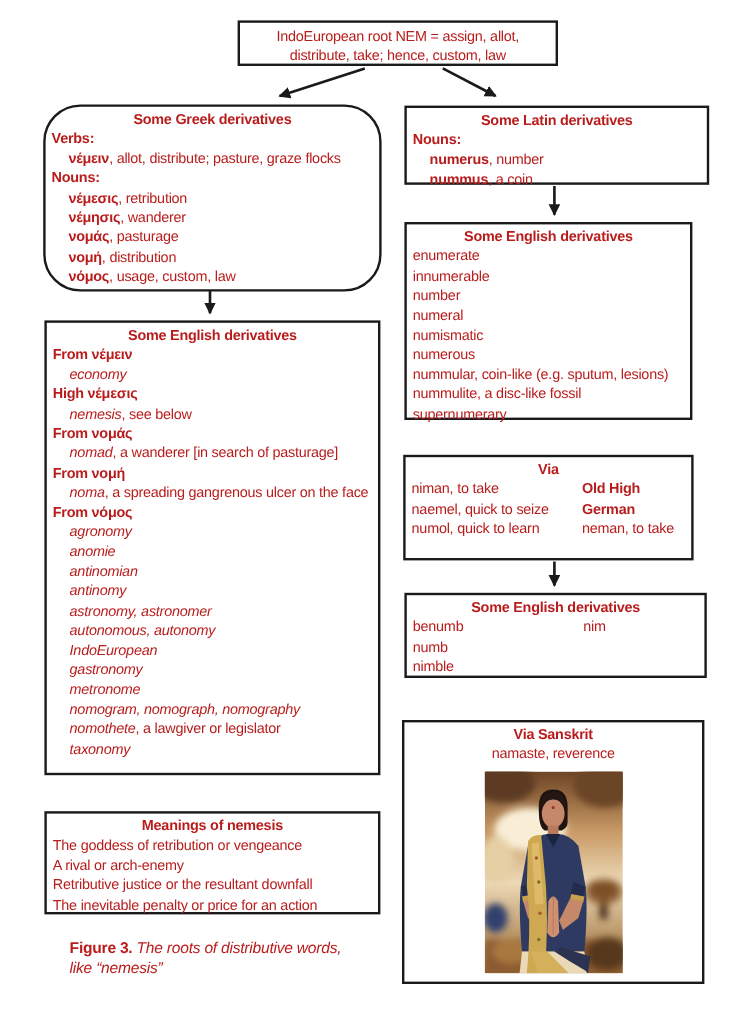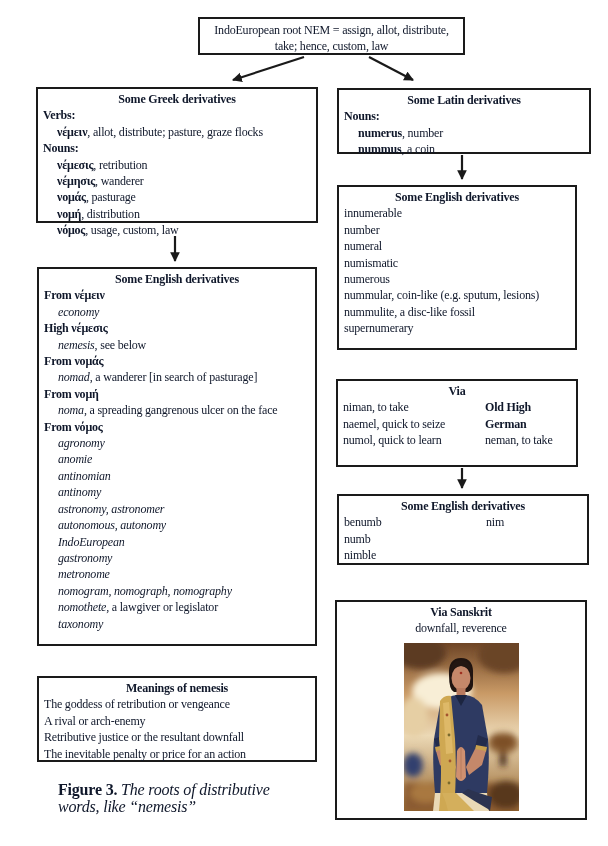--- a/index.html
+++ b/index.html
@@ -1,44 +1,44 @@
 <!DOCTYPE html>
 <html><head>
 <meta charset="utf-8">
 <style>
   html,body{margin:0;padding:0;background:#ffffff;}
   #canvas{
     position:relative;width:608px;height:846px;background:#ffffff;
-    font-family:Liberation Serif, serif;color:#0f172a;
+    font-family:Liberation Sans, sans-serif;color:#b91c1c;
     font-size:12px;line-height:16.4px;letter-spacing:-0.2px;overflow:hidden;
   }
   .arrows{position:absolute;left:0;top:0;pointer-events:none;}
   .box{
     position:absolute;background:#ffffff;border:2px solid #1a1a1a;
     box-sizing:border-box;padding:2px 5px;
   }
   .box-title{font-weight:bold;text-align:center;}
   .b{font-weight:bold;}
   .i{font-style:italic;}
   .ind{padding-left:14px;}
   .hang{padding-left:30px;text-indent:-16px;}
   .nowrap{white-space:nowrap;}
   .cols{display:flex;}
   .colL{width:142px;flex:none;}
   .colR{flex:1;}
   #root-box{left:198px;top:17px;width:267px;height:38px;text-align:center;padding-top:3px;}
-  #greek-box{left:36px;top:87px;width:282px;height:136px;}
+  #greek-box{left:36px;top:87px;width:282px;height:156px;border-radius:31px;}
   #latin-box{left:337px;top:88px;width:254px;height:66px;}
   #latin-english-box{left:337px;top:185px;width:240px;height:165px;}
   #via-box{left:336px;top:379px;width:242px;height:88px;}
   #germanic-english-box{left:337px;top:494px;width:252px;height:71px;}
   #sanskrit-box{left:335px;top:600px;width:252px;height:220px;}
   #greek-english-box{left:37px;top:267px;width:280px;height:379px;}
   #meanings-box{left:37px;top:676px;width:280px;height:86px;}
-  #figure-caption{position:absolute;left:58px;top:781px;width:248px;font-size:16px;line-height:17px;}
+  #figure-caption{position:absolute;left:58px;top:781px;width:248px;font-size:13px;line-height:17px;}
   .photo{display:block;margin:6px auto 0;}
   ul.plain{margin:0;padding:0;list-style:none;}
 </style>
 </head>
 <body>
 
 <div id="canvas">
 
   <svg class="arrows" width="608" height="846" viewBox="0 0 608 846">
     <defs>
@@ -88,20 +88,21 @@
       <span class="b">numerus</span><span>, number</span>
     </div>
     <div class="ind">
       <span class="b">nummus</span><span>, a coin</span>
     </div>
   </div>
 
   <div class="box" id="latin-english-box">
     <div class="box-title">Some English derivatives</div>
     <ul class="plain">
+      <li>enumerate</li>
       <li>innumerable</li>
       <li>number</li>
       <li>numeral</li>
       <li>numismatic</li>
       <li>numerous</li>
       <li class="nowrap">nummular, coin-like (e.g. sputum, lesions)</li>
       <li>nummulite, a disc-like fossil</li>
       <li>supernumerary</li>
     </ul>
   </div>
@@ -130,21 +131,21 @@
         <div>nimble</div>
       </div>
       <div class="colR">
         <div>nim</div>
       </div>
     </div>
   </div>
 
   <div class="box" id="sanskrit-box">
     <div class="box-title">Via Sanskrit</div>
-    <div style="text-align:center">downfall, reverence</div>
+    <div style="text-align:center">namaste, reverence</div>
     <svg class="photo" width="115" height="168" viewBox="0 0 115 168">
       <defs>
         <linearGradient id="pbg" x1="0" y1="0" x2="0" y2="1">
           <stop offset="0" stop-color="#6e4526"></stop>
           <stop offset="0.30" stop-color="#c99a66"></stop>
           <stop offset="0.55" stop-color="#ecd9b6"></stop>
           <stop offset="1" stop-color="#95662f"></stop>
         </linearGradient>
         <filter id="pblur" x="-20%" y="-20%" width="140%" height="140%">
             <feGaussianBlur stdDeviation="3"></feGaussianBlur>

